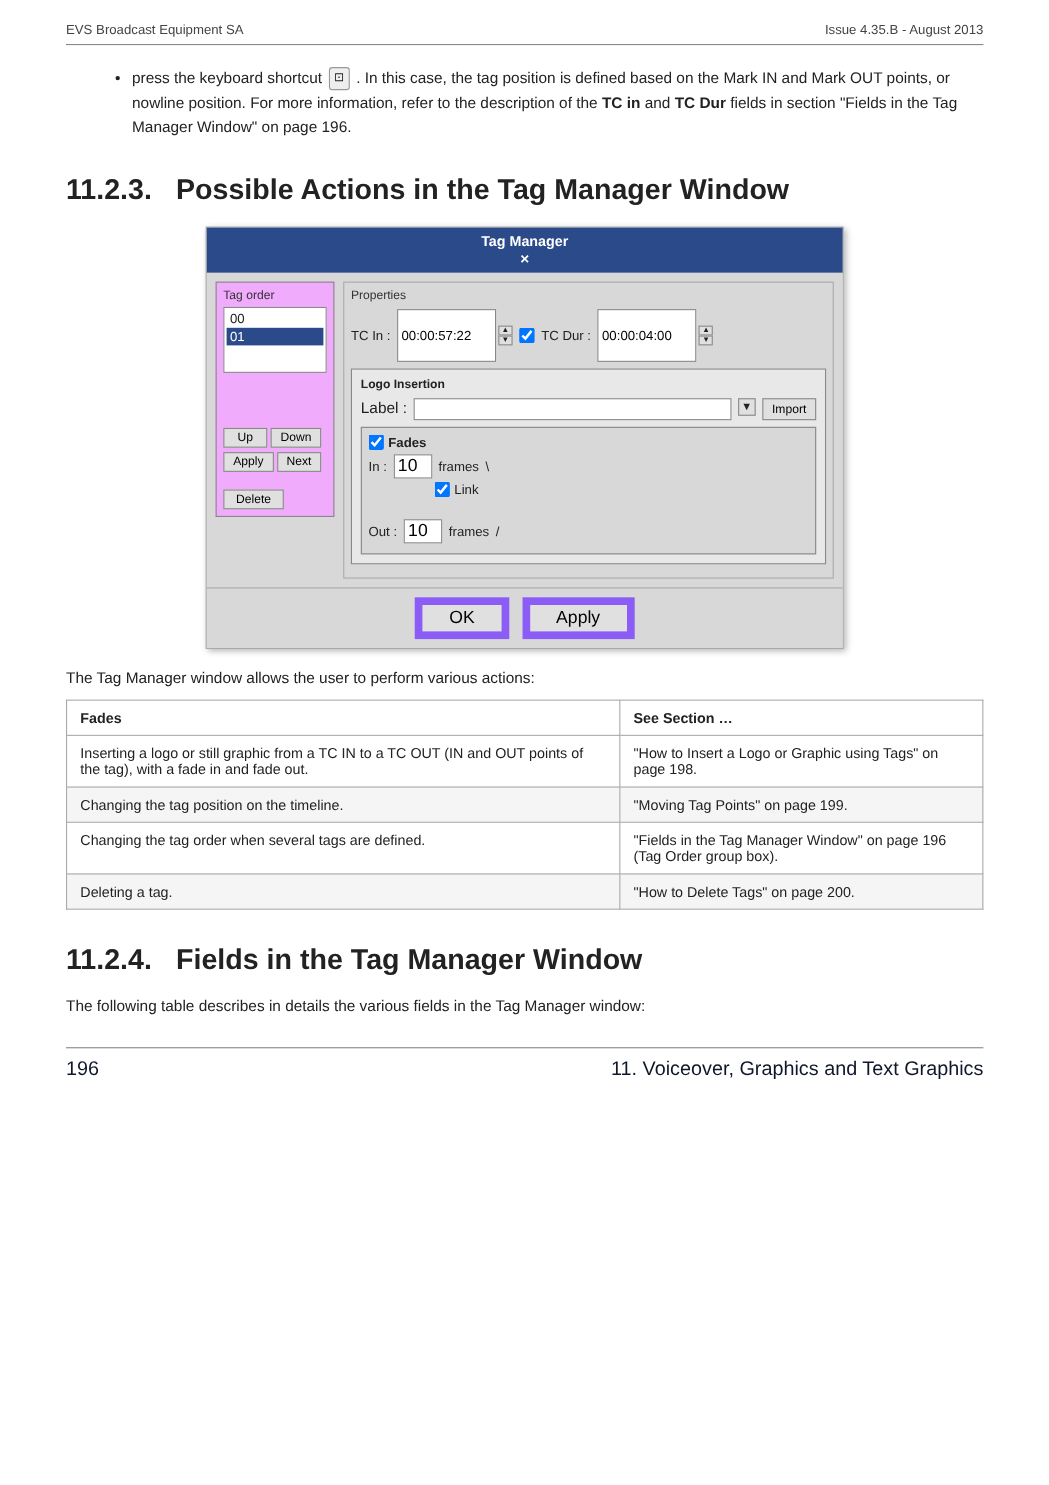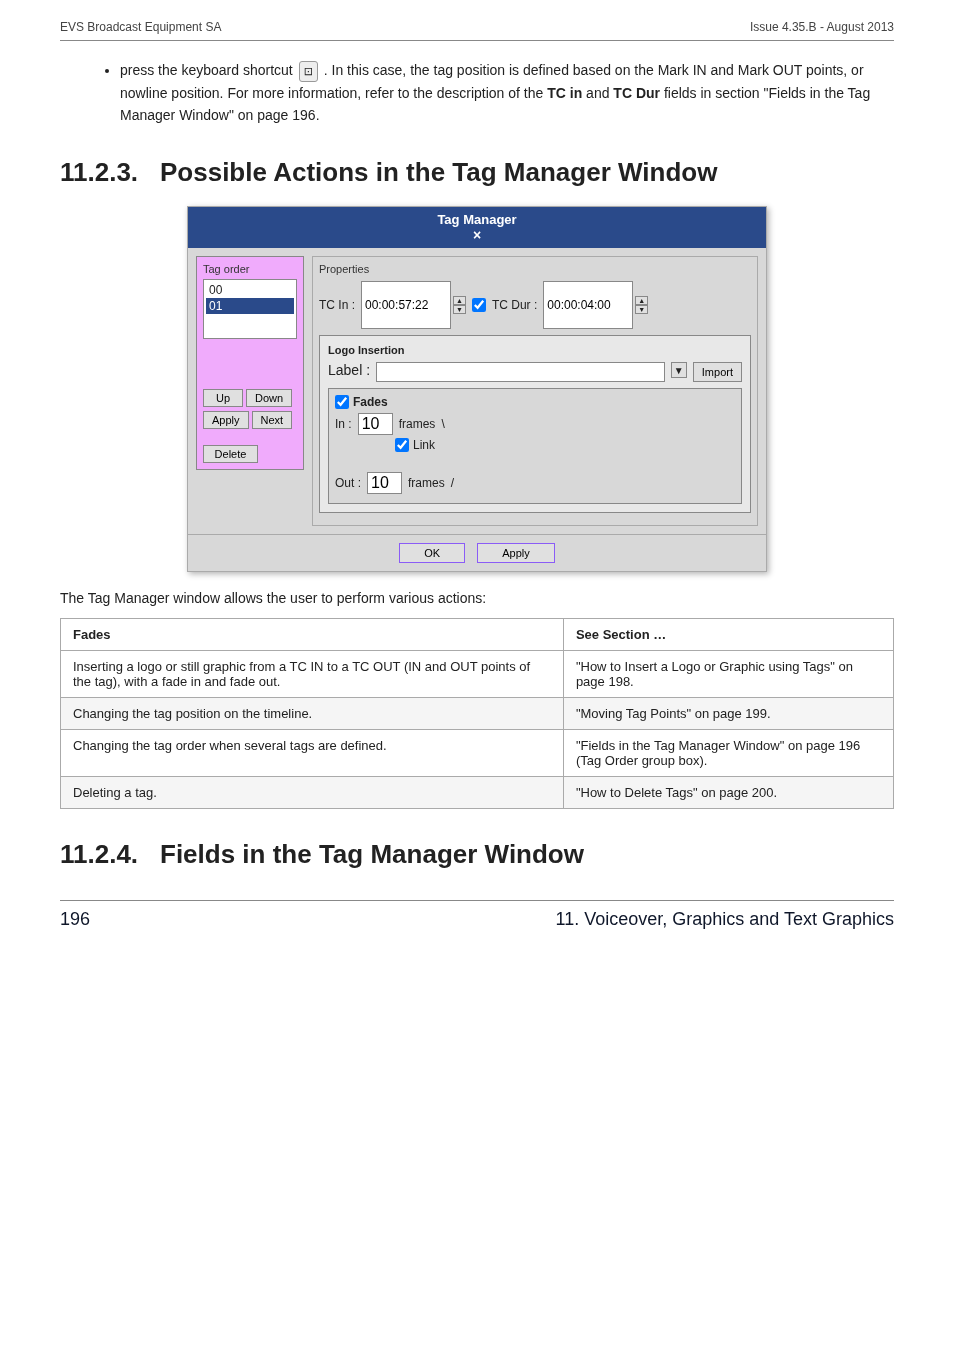--- a/index.html
+++ b/index.html
@@ -253,23 +253,23 @@
     .dialog-footer {
       display: flex;
       justify-content: center;
       gap: 12px;
       padding: 8px;
       background: #d8d8d8;
       border-top: 1px solid #aaa;
     }
     .btn-footer {
       background: #e0e0e0;
-      border: 1px solid #8b5cf6;
+      border: 7px solid #8b5cf6;
       padding: 3px 24px;
-      font-size: 11px;
+      font-size: 16px;
       cursor: pointer;
       min-width: 55px;
     }
     
     .description-text {
       font-size: 14px;
       margin-bottom: 12px;
     }
     .data-table {
       width: 100%;
@@ -476,19 +476,20 @@
           <td>"How to Delete Tags" on page 200.</td>
         </tr>
       </tbody>
   </table>
 
   <div class="section-heading-row">
     <span class="section-number-label">11.2.4.</span>
     <span class="section-title-text">Fields in the Tag Manager Window</span>
   </div>
 
+  <p style="margin-bottom:30px;">The following table describes in details the various fields in the Tag Manager window:</p>
 
   <div class="footer-bar">
     <span>196</span>
     <span>11. Voiceover, Graphics and Text Graphics</span>
   </div>
 
 </div>
 
 </body></html>

